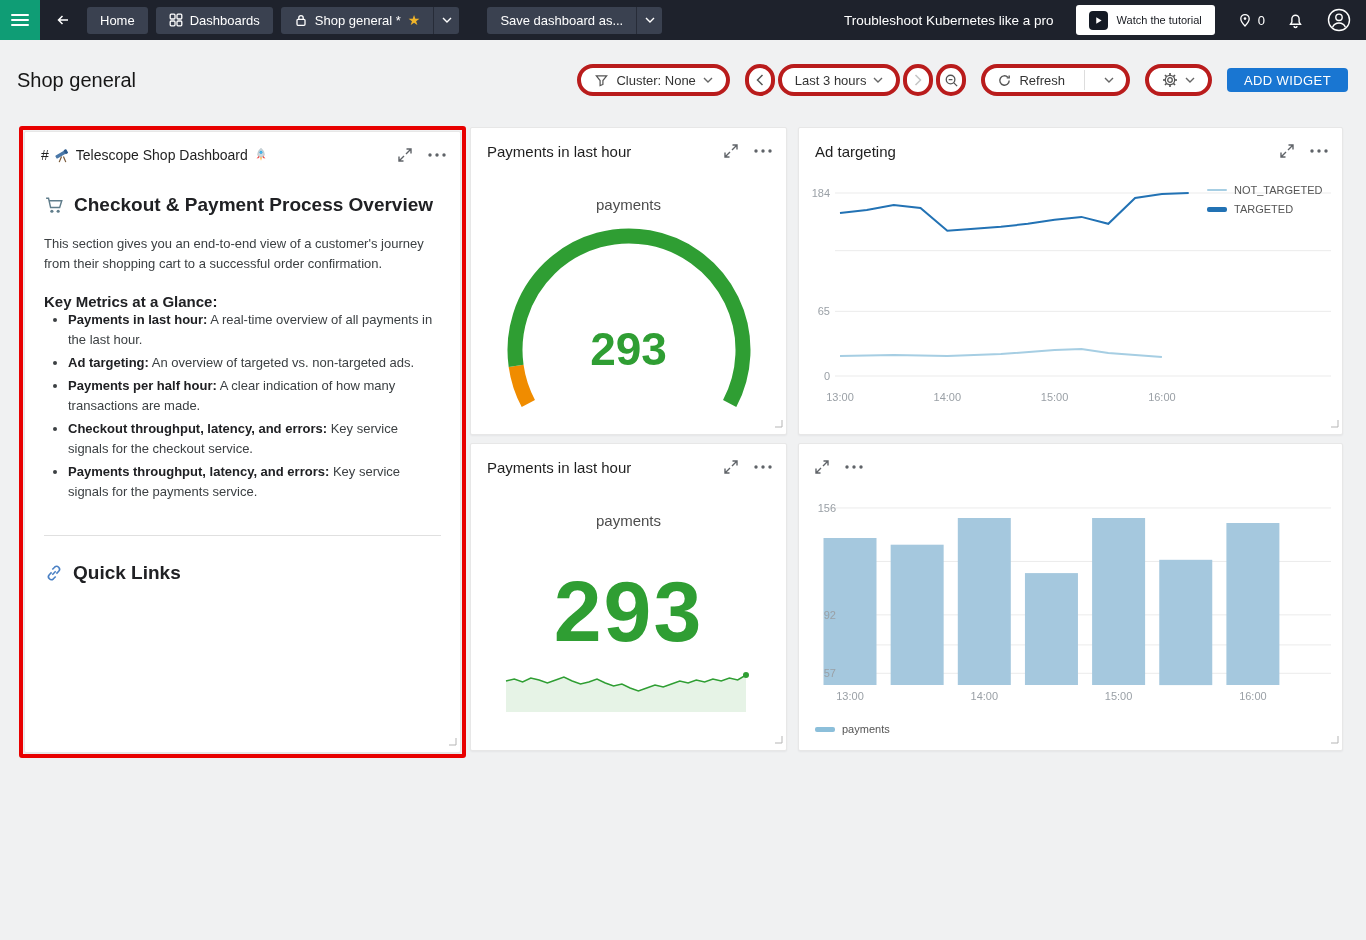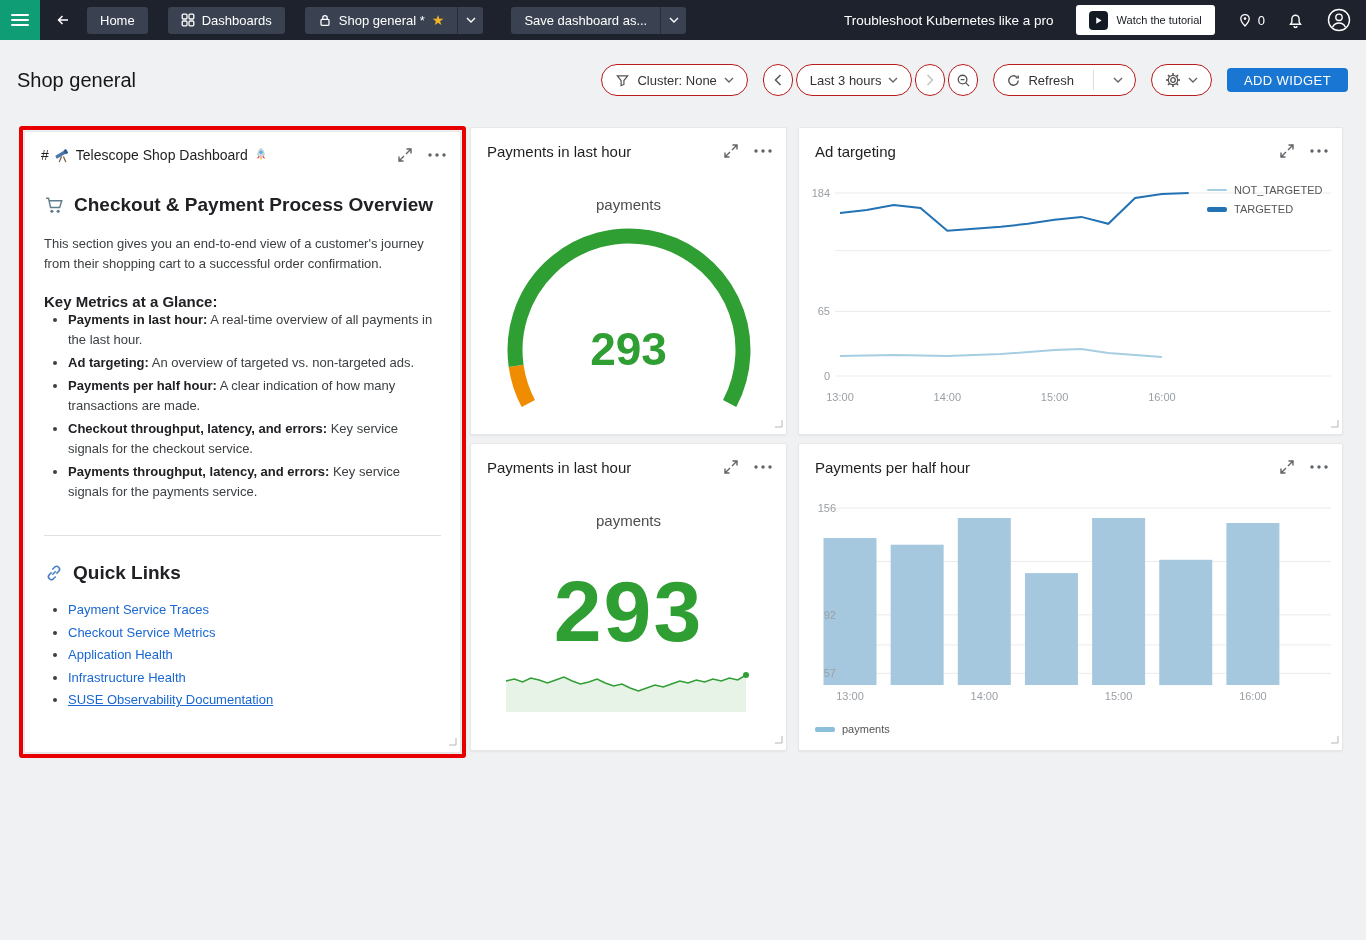--- a/index.html
+++ b/index.html
@@ -5,36 +5,36 @@
   *{margin:0;padding:0;box-sizing:border-box}
   html,body{width:1366px;height:940px}
   body{font-family:"Liberation Sans",sans-serif;background:#f0f1f2;position:relative;overflow:hidden;font-size:13px;color:#333}
   button{font-family:inherit;cursor:pointer}
   a{cursor:pointer}
   
   .navbar{position:absolute;top:0;left:0;right:0;height:40px;background:#1e222c;display:flex;align-items:center;z-index:10}
   .menu-btn{width:40px;height:40px;background:#0f9d75;border:none;display:flex;align-items:center;justify-content:center}
   .hamburger i{display:block;width:18px;height:2px;background:#fff;margin:3px 0;border-radius:1px}
   .nav-ib{width:30px;height:28px;background:transparent;border:none;display:flex;align-items:center;justify-content:center;margin:0 9px 0 8px}
-  .nav-btn{height:27px;border:none;border-radius:3px;background:#3a4150;color:#fff;font-size:13px;display:inline-flex;align-items:center;gap:7px;padding:0 13px;margin-right:20px}
+  .nav-btn{height:27px;border:none;border-radius:3px;background:#3a4150;color:#fff;font-size:13px;display:inline-flex;align-items:center;gap:7px;padding:0 13px;margin-right:8px}
   .nav-split{display:inline-flex;margin-right:8px}
   .nav-split .nav-btn{margin:0;border-radius:3px 0 0 3px}
   .nav-chev{width:26px;height:27px;background:#3a4150;border:none;border-left:1px solid #272c38;border-radius:0 3px 3px 0;display:flex;align-items:center;justify-content:center}
   .save-group{margin-left:20px}
   .star{color:#f0b429;font-size:14px;line-height:1}
   .nav-right{margin-left:auto;display:flex;align-items:center;gap:22px;padding-right:14px}
   .promo{color:#fff;font-size:13.5px}
   .watch-btn{height:30px;background:#fff;border:none;border-radius:3px;display:flex;align-items:center;gap:9px;padding:0 13px;font-size:11px;color:#16191f;font-weight:500}
   .play-box{width:19px;height:19px;background:#141a24;border-radius:4px;display:flex;align-items:center;justify-content:center}
   .pin-wrap{display:flex;align-items:center;gap:5px;color:#fff;font-size:13px;background:none;border:none}
   .icon-plain{background:none;border:none;display:flex;align-items:center}
   
   .page-title{position:absolute;left:17px;top:69px;font-size:20px;font-weight:400;color:#161616}
   .controls{position:absolute;right:18px;top:64px;display:flex;align-items:center;gap:15px}
-  .ctrl{height:32px;background:#fff;border:1px solid #b91c1c;border-radius:16px;display:inline-flex;align-items:center;gap:7px;padding:0 13px;font-size:13px;color:#333}
+  .ctrl{height:32px;background:#fff;border:4px solid #b91c1c;border-radius:16px;display:inline-flex;align-items:center;gap:7px;padding:0 13px;font-size:13px;color:#333}
   .ctrl-group{display:inline-flex;gap:3px}
   .icon-only{width:30px;padding:0;justify-content:center}
   .split{padding:0}
   .split .part{height:30px;border:none;background:none;display:inline-flex;align-items:center;gap:7px;padding:0 12px;font-size:13px;color:#333}
   .vdiv{width:1px;height:20px;background:#ddd}
   .disabled svg{opacity:.35}
   .btn-primary{height:24px;background:#1976d2;color:#fff;border:none;border-radius:4px;padding:2px 17px;font-size:13px;font-weight:400;letter-spacing:.4px}
   
   .card{position:absolute;background:#fff;border:1px solid #e7e7e7;border-radius:2px;box-shadow:0 1px 2px rgba(16,24,40,.05)}
   .card-header{height:46px;padding:0 14px 0 16px;display:flex;align-items:center}
@@ -282,27 +282,20 @@
     </ul>
     <hr class="md-hr">
     <h2 class="md-h2 ql-h2">
       <svg width="20" height="20" viewBox="0 0 20 20" fill="none" stroke="#4a80c4" stroke-width="1.6">
           <path d="M8.3 11.7l3.4-3.4"></path>
           <path d="M7.6 9.4l-2.3 2.3a2.9 2.9 0 0 0 4.1 4.1l2.3-2.3"></path>
           <path d="M12.4 10.6l2.3-2.3a2.9 2.9 0 0 0-4.1-4.1L8.3 6.5"></path>
         </svg>
       <span>Quick Links</span>
     </h2>
-    <ul class="links">
-      <li><a>Payment Service Traces</a></li>
-      <li><a>Checkout Service Metrics</a></li>
-      <li><a>Application Health</a></li>
-      <li><a>Infrastructure Health</a></li>
-      <li><a class="u" able="true">SUSE Observability Documentation</a></li>
-    </ul>
   </div>
   <span class="resize"><svg width="9" height="9">
         <path d="M8 1v7H1" stroke="#b5b5b5" fill="none"></path>
       </svg></span>
 </section>
 
 <section class="card" style="left:470px;top:127px;width:317px;height:308px">
   <div class="card-header">
     <div class="card-title">Payments in last hour</div>
     <div class="card-actions">
@@ -404,21 +397,20 @@
       <polyline points="6.0,29.0 14.3,27.0 22.6,30.0 30.8,26.0 39.1,28.0 47.4,31.0 55.7,28.0 63.9,25.0 72.2,29.0 80.5,32.0 88.8,30.0 97.0,27.0 105.3,31.0 113.6,34.0 121.9,32.0 130.1,36.0 138.4,39.0 146.7,36.0 155.0,33.0 163.2,35.0 171.5,32.0 179.8,29.0 188.1,31.0 196.3,28.0 204.6,30.0 212.9,27.0 221.2,29.0 229.4,26.0 237.7,28.0 246.0,23.0" fill="none" stroke="#2f9e33" stroke-width="1.5"></polyline>
       <circle cx="246" cy="23" r="3" fill="#2f9e33"></circle>
     </svg>
   <span class="resize"><svg width="9" height="9">
         <path d="M8 1v7H1" stroke="#b5b5b5" fill="none"></path>
       </svg></span>
 </section>
 
 <section class="card" style="left:798px;top:443px;width:545px;height:308px">
   <div class="card-header">
-    <div class="card-title">Payments per half hour</div>
     <div class="card-actions">
       <button class="iconbtn">
           <svg width="14" height="14" viewBox="0 0 14 14" fill="none" stroke="#5f6368" stroke-width="1.4">
             <path d="M8.5 1H13v4.5M13 1L8 6M5.5 13H1V8.5M1 13l5-5"></path>
           </svg>
         </button>
       <button class="iconbtn">
           <svg width="18" height="4" viewBox="0 0 18 4" fill="#5f6368">
             <circle cx="2" cy="2" r="1.7"></circle>
             <circle cx="9" cy="2" r="1.7"></circle>

